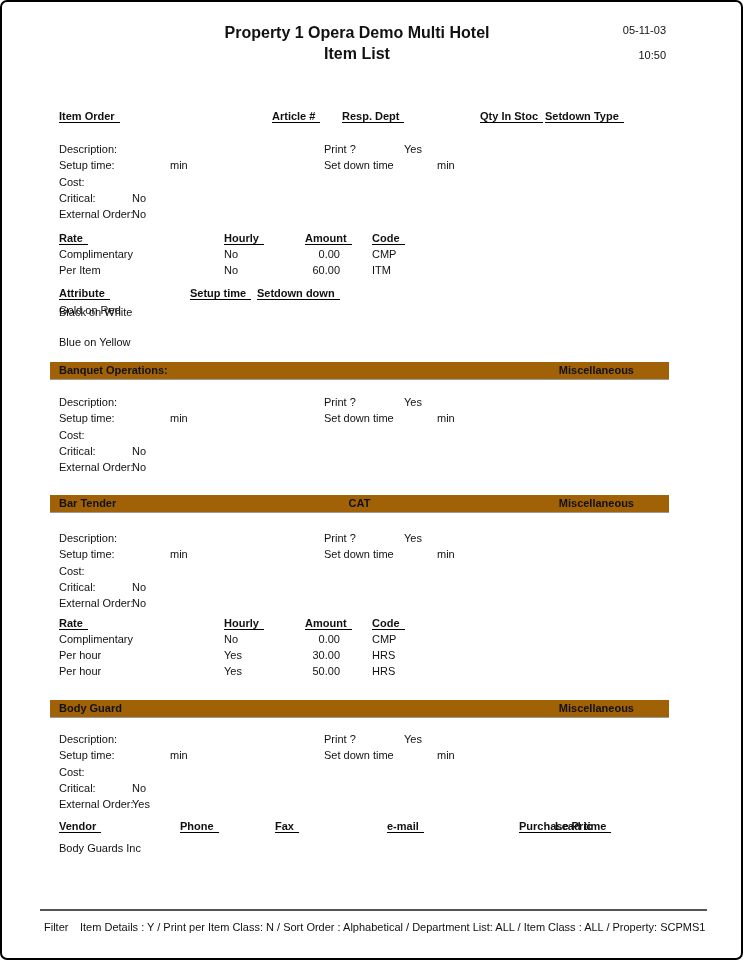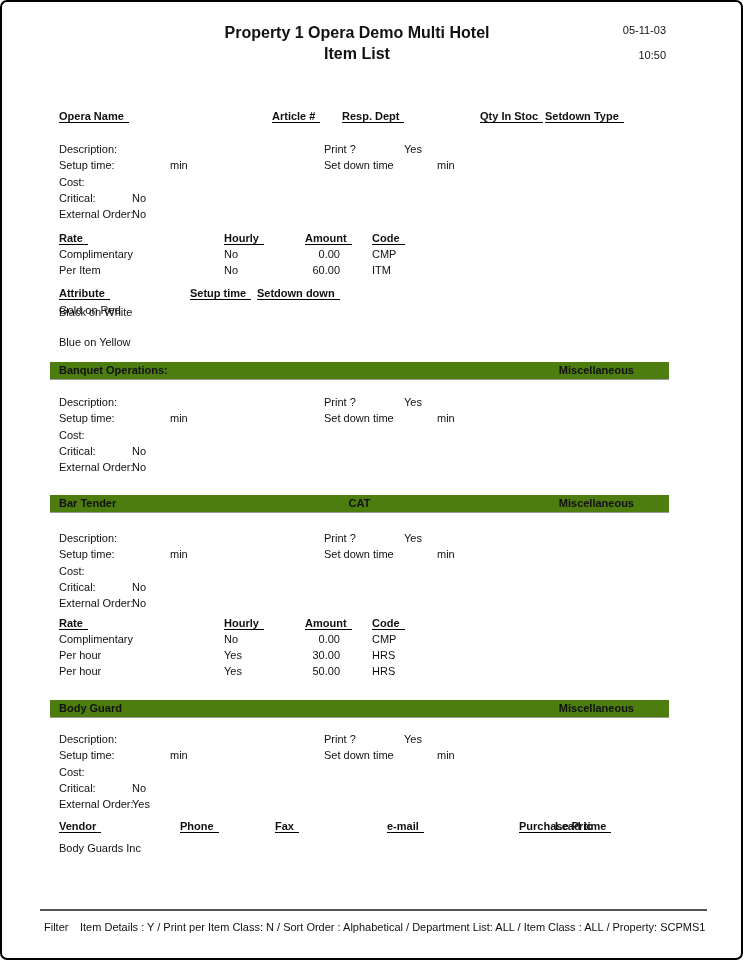--- a/index.html
+++ b/index.html
@@ -17,40 +17,40 @@
 
   .x57{left:57px} .x130{left:130px} .x168{left:168px}
   .x222{left:222px} .x303{left:303px} .x370{left:370px}
   .x322{left:322px} .x402{left:402px} .x435{left:435px}
   .x188{left:188px} .x255{left:255px}
   .x178{left:178px} .x273{left:273px} .x368{left:385px} .x517{left:517px} .x584{left:553px}
   .amt { left:258px; width:80px; text-align:right; }
 
   .bar {
     position:absolute; left:48px; width:619px; height:17px;
-    background:#4d7c0f; border-bottom:1px solid #9a9a9a;
+    background:#a16207; border-bottom:1px solid #9a9a9a;
   }
   .bar .name { position:absolute; left:9px; top:2px; font-weight:bold; }
   .bar .code { position:absolute; left:0; width:100%; top:2px; text-align:center; font-weight:bold; }
   .bar .rtype { position:absolute; right:35px; top:2px; font-weight:bold; }
 
   .footer-line { position:absolute; left:38px; top:907px; width:667px; height:2px; background:#555; }
 </style>
 </head>
 <body>
 
 <div class="page">
 
   <div class="abs center-title" style="top:22px">Property 1 Opera Demo Multi Hotel</div>
   <div class="abs center-title" style="top:43px">Item List</div>
   <div class="abs right-meta" style="top:22px">05-11-03</div>
   <div class="abs right-meta" style="top:47px">10:50</div>
 
   <div class="row" style="top:108px">
-    <span class="hdr x57">Opera Name</span>
+    <span class="hdr x57">Item Order</span>
     <span class="hdr" style="left:270px">Article  #</span>
     <span class="hdr" style="left:340px">Resp. Dept</span>
     <span class="hdr" style="left:478px">Qty In Stoc</span>
     <span class="hdr" style="left:543px">Setdown Type</span>
   </div>
 
   <div class="row" style="top:141px">
     <span class="x57">Description:</span>
     <span class="x322">Print ?</span>
     <span class="x402">Yes</span>

